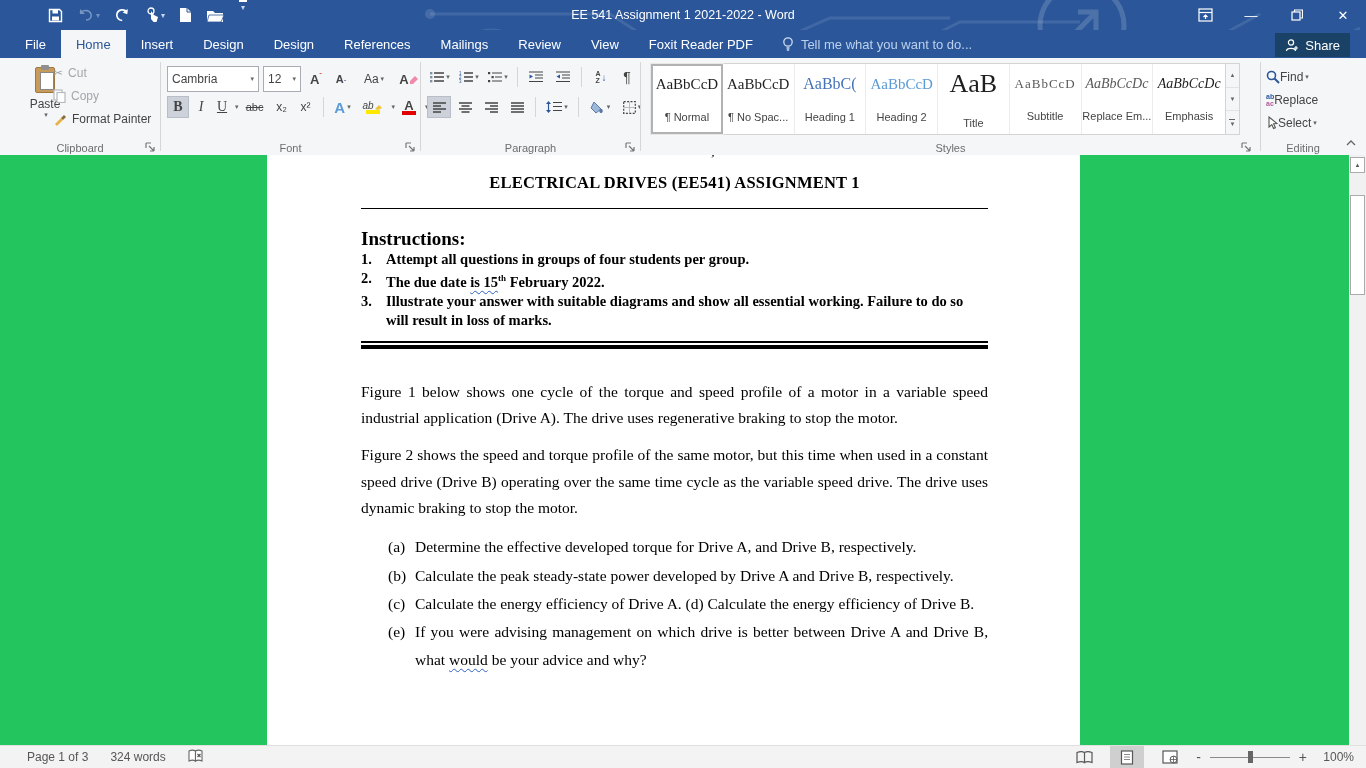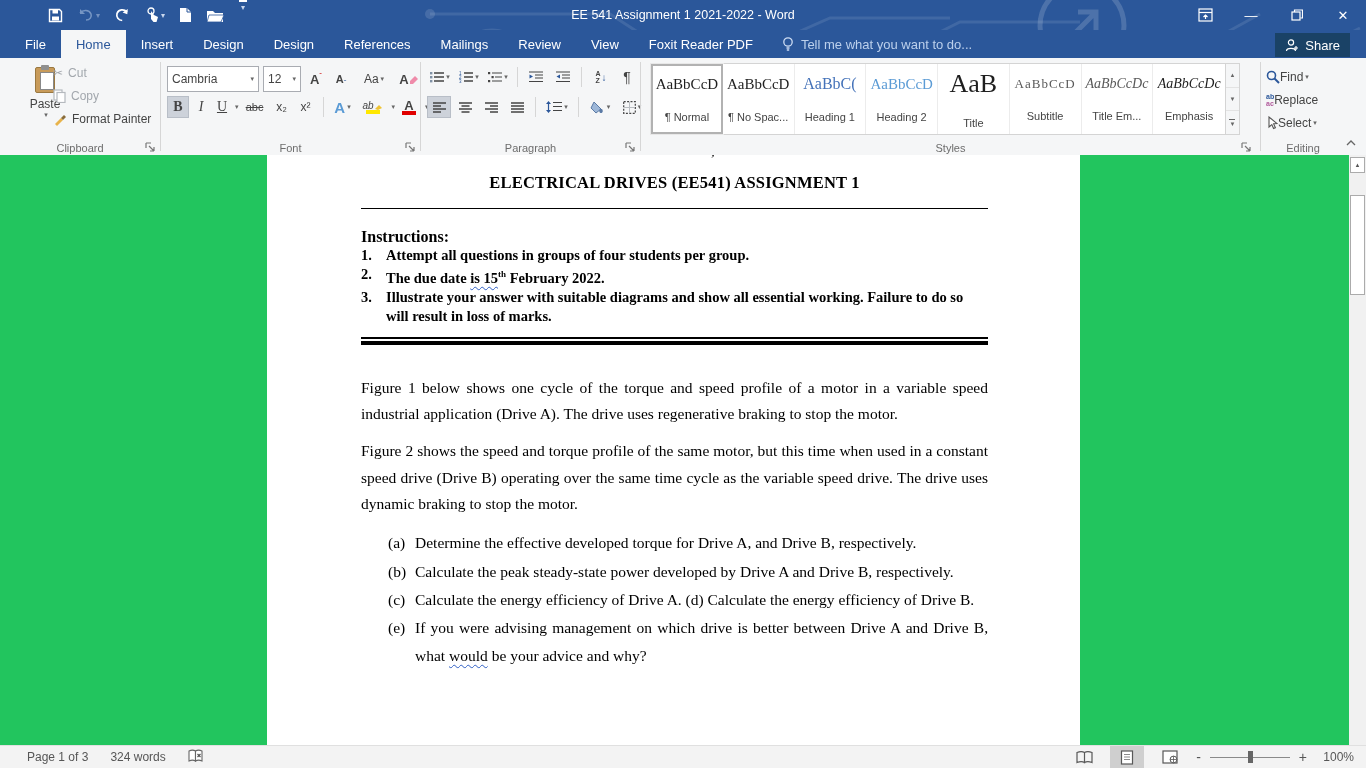--- a/index.html
+++ b/index.html
@@ -63,21 +63,21 @@
   .editrow { display:flex; align-items:center; height:23px; font-size:12px; }
 
   
   .docarea { position:absolute; left:0; top:155px; width:1366px; height:590px; background:#22c55e; overflow:hidden; }
   .page { position:absolute; left:267px; top:0; width:813px; height:640px; background:#fff; }
   .pagecontent { position:absolute; left:94px; top:0; width:627px; font-family:"Liberation Serif", serif; color:#000; }
   .fragstrip { height:8px; overflow:hidden; position:relative; }
   .fragstrip span { position:absolute; top:-12px; left:350px; font-size:15px; }
   .doctitle { margin-top:10px; text-align:center; font-weight:700; font-size:16.5px; letter-spacing:.2px; }
   .thinrule { border-top:1.4px solid #000; margin-top:15px; }
-  .insthead { margin-top:19px; font-weight:700; font-size:16px; }
+  .insthead { margin-top:19px; font-weight:700; font-size:19px; }
   .instlist { font-weight:700; font-size:14.5px; line-height:19px; }
   .instrow { display:flex; }
   .instrow .n { width:25px; flex:none; }
   .instrow .t { flex:1; }
   .thickrule { margin-top:11px; height:8px; background:linear-gradient(#000 0 2.5px, #fff 2.5px 4px, #000 4px 8px); }
   .bodypara { margin-top:11px; font-size:15.5px; line-height:26.3px; text-align:justify; }
   .bodypara.first { margin-top:30px; }
   .qlist { margin-top:12px; font-size:15.5px; }
   .qrow { display:flex; margin-top:1px; line-height:27.3px; }
   .qrow .m { width:27px; flex:none; margin-left:27px; }
@@ -487,21 +487,21 @@
         <div class="gitem">
           <span class="prev" style="font-size:26px;font-weight:400;">AaB</span>
           <span class="glab">Title</span>
         </div>
         <div class="gitem">
           <span class="prev" style="color:#595959;letter-spacing:1px;font-size:13px;">AaBbCcD</span>
           <span class="glab">Subtitle</span>
         </div>
         <div class="gitem">
           <span class="prev" style="font-style:italic;color:#595959;font-size:14px;">AaBbCcDc</span>
-          <span class="glab">Title Em...</span>
+          <span class="glab">Replace Em...</span>
         </div>
         <div class="gitem" style="border-right:none;">
           <span class="prev" style="font-style:italic;font-size:14px;">AaBbCcDc</span>
           <span class="glab">Emphasis</span>
         </div>
         <div class="gscroll">
           <span class="gs">▲</span>
           <span class="gs">▼</span>
           <span class="gs" style="border-bottom:none;flex-direction:column;line-height:4px;"><span style="display:block;width:6px;height:1px;background:#666;margin-bottom:1.5px;"></span>▼</span>
         </div>

